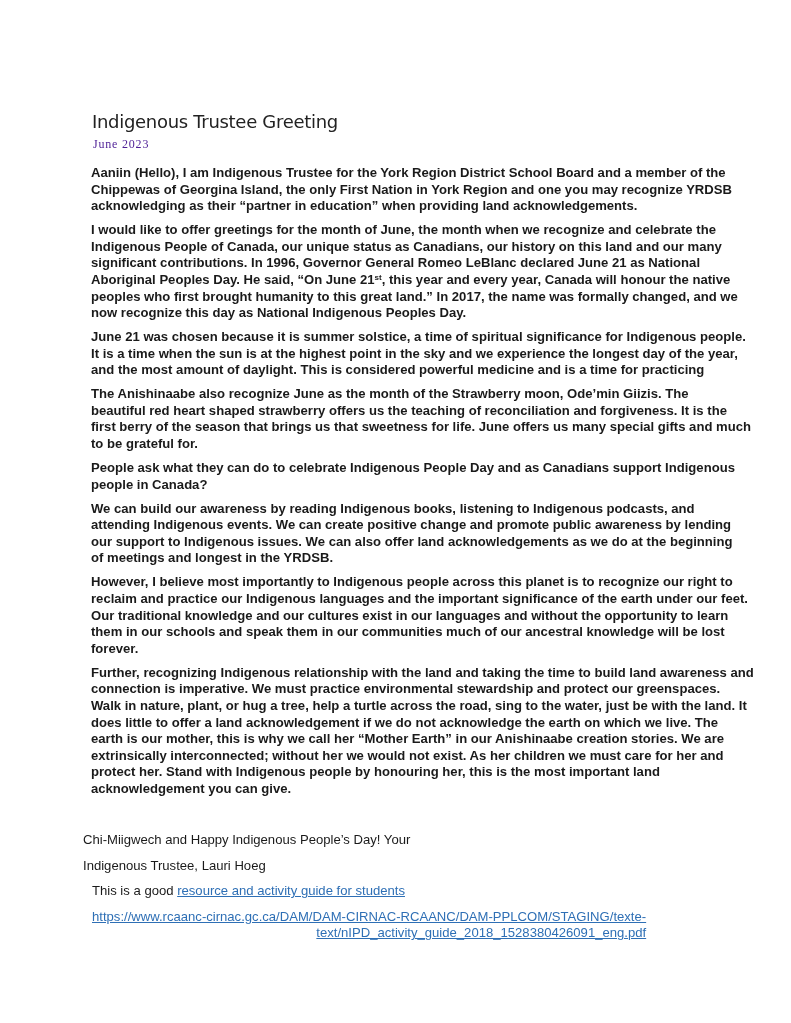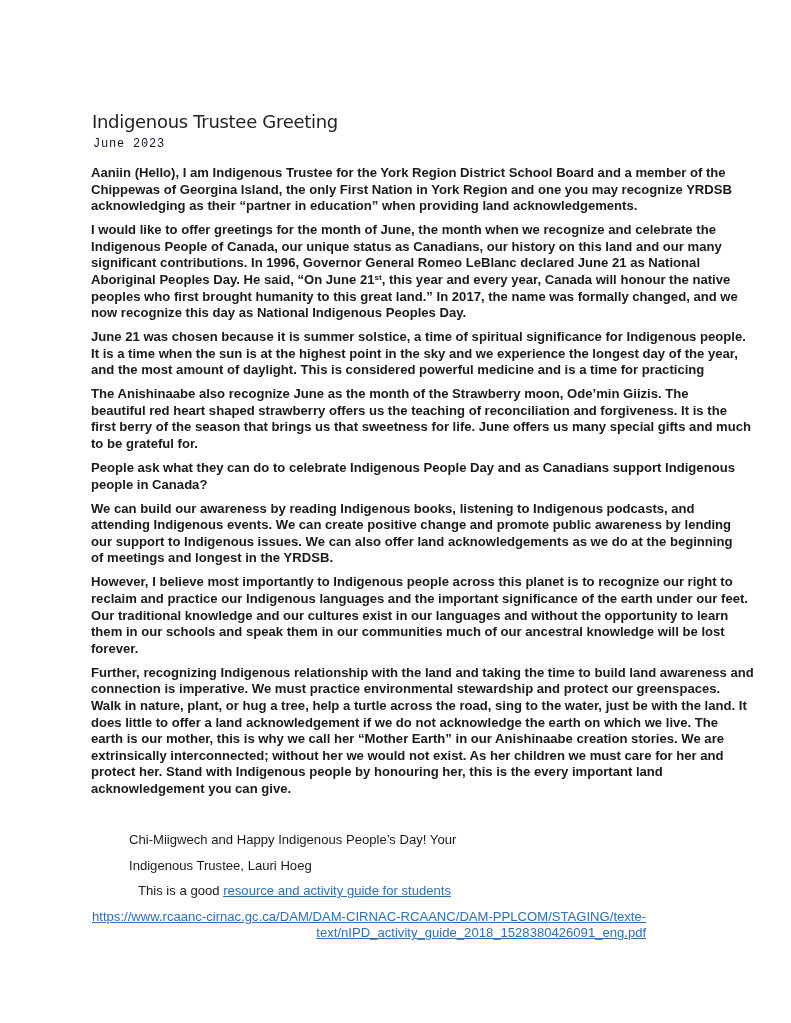--- a/index.html
+++ b/index.html
@@ -5,37 +5,37 @@
     html, body { margin: 0; padding: 0; background: #ffffff; }
     body { width: 791px; height: 1023px; position: relative; overflow: hidden; }
     .page { position: absolute; left: 0; top: 0; width: 724px; height: 1023px; background: #fff; }
     .title {
       position: absolute; left: 92px; top: 111px;
       font-family: "DejaVu Sans", sans-serif; font-size: 18px; color: #222;
       letter-spacing: -0.3px; white-space: nowrap;
     }
     .subtitle {
       position: absolute; left: 93px; top: 137px;
-      font-family: Liberation Mono, monospace; font-size: 12px; color: #0f172a;
+      font-family: Liberation Serif, serif; font-size: 12px; color: #4c1d95;
       letter-spacing: 0.8px; white-space: nowrap;
     }
     .body {
       position: absolute; left: 91px; top: 165px; width: 640px;
       font-family: "Liberation Sans", sans-serif; font-size: 13.1px; color: #1a1a1a;
       line-height: 16.6px;
     }
     .para { margin: 0 0 7.4px 0; }
     .line { display: block; white-space: nowrap; font-weight: bold; }
     sup { font-size: 8px; line-height: 0; vertical-align: 4px; }
     .closing {
       position: absolute; left: 83px; top: 832px;
       font-family: "Liberation Sans", sans-serif; font-size: 13.1px; color: #1a1a1a;
       line-height: 16.6px;
     }
-    .closing .cl { display: block; white-space: nowrap; margin-bottom: 9px; margin-left: 46px; }
+    .closing .cl { display: block; white-space: nowrap; margin-bottom: 9px; }
     .resource { padding-left: 9px; }
     a.link { color: #2e6fb5; text-decoration: underline; text-align: right; }
     .url { display: block; padding-left: 9px; white-space: nowrap; }
   </style>
 </head>
 <body>
 
 <div class="page">
   <div class="title">Indigenous Trustee Greeting</div>
   <div class="subtitle">June 2023</div>
@@ -82,21 +82,21 @@
       <span class="line">them in our schools and speak them in our communities much of our ancestral knowledge will be lost</span>
       <span class="line">forever.</span>
     </p>
     <p class="para">
       <span class="line">Further, recognizing Indigenous relationship with the land and taking the time to build land awareness and</span>
       <span class="line">connection is imperative. We must practice environmental stewardship and protect our greenspaces.</span>
       <span class="line">Walk in nature, plant, or hug a tree, help a turtle across the road, sing to the water, just be with the land. It</span>
       <span class="line">does little to offer a land acknowledgement if we do not acknowledge the earth on which we live. The</span>
       <span class="line">earth is our mother, this is why we call her “Mother Earth” in our Anishinaabe creation stories. We are</span>
       <span class="line">extrinsically interconnected; without her we would not exist.  As her children we must care for her and</span>
-      <span class="line">protect her.  Stand with Indigenous people by honouring her, this is the every important land</span>
+      <span class="line">protect her.  Stand with Indigenous people by honouring her, this is the most important land</span>
       <span class="line">acknowledgement you can give.</span>
     </p>
   </div>
 
   <div class="closing">
     <span class="cl">Chi-Miigwech and Happy Indigenous People’s Day! Your</span>
     <span class="cl">Indigenous Trustee, Lauri Hoeg</span>
     <span class="cl resource"><span>This is a good </span><a class="link" href="#">resource and activity guide for students</a></span>
     <a class="link url" href="#">
         <span style="display:block">https://www.rcaanc-cirnac.gc.ca/DAM/DAM-CIRNAC-RCAANC/DAM-PPLCOM/STAGING/texte-</span>

